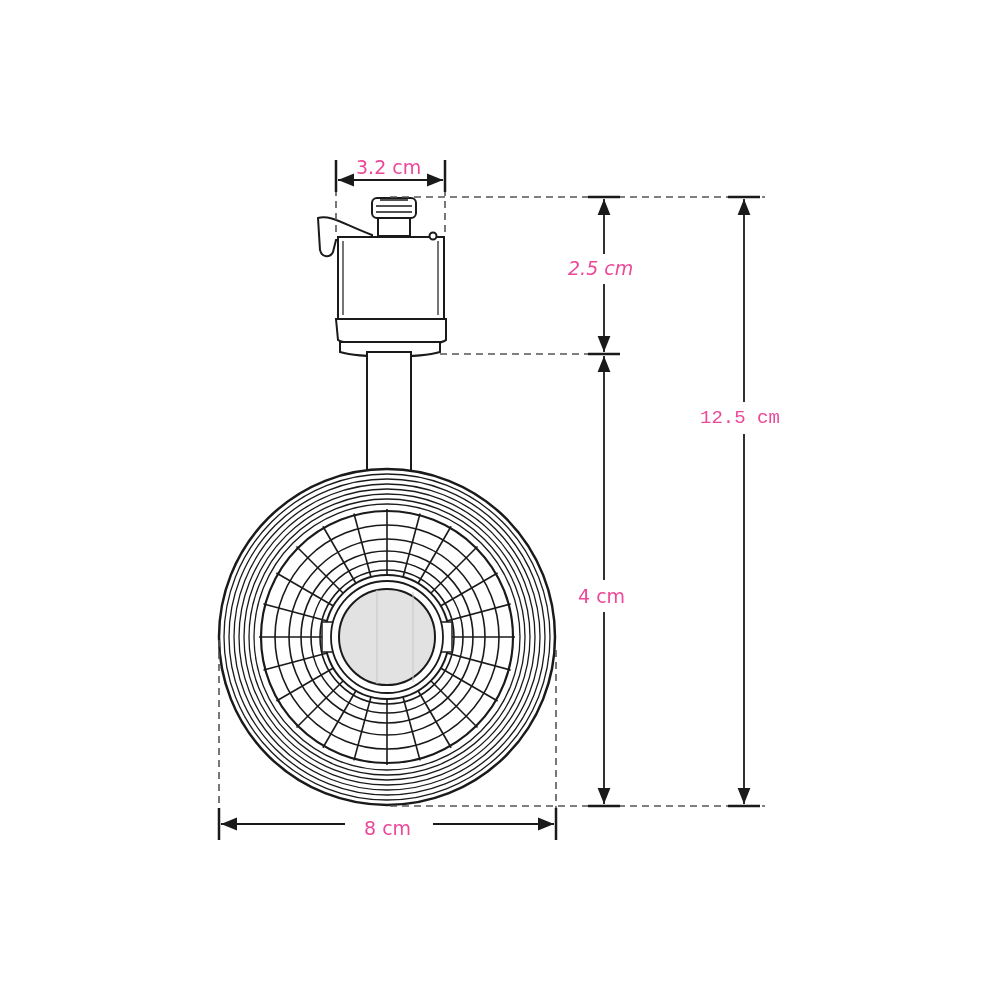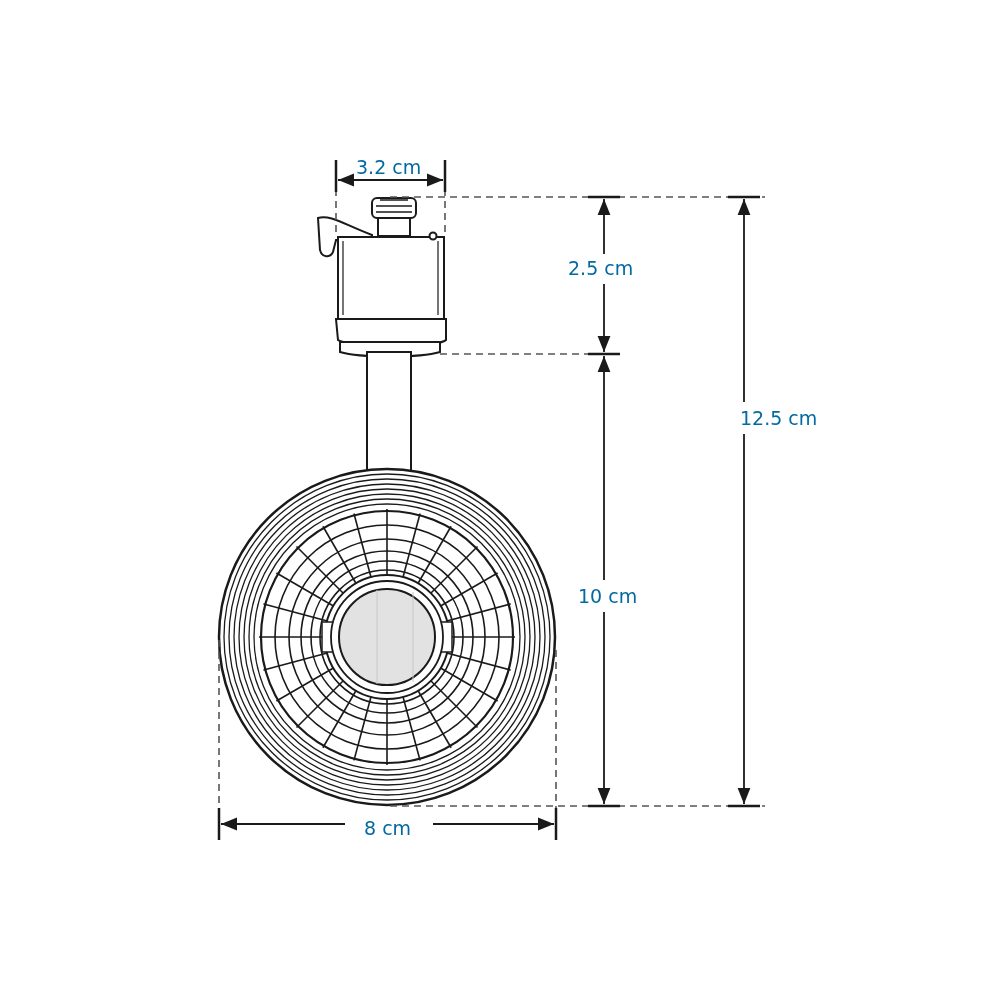--- a/index.html
+++ b/index.html
@@ -1,18 +1,18 @@
 <!DOCTYPE html>
 <html><head>
 <meta charset="utf-8">
 <style>
   html, body { margin: 0; padding: 0; background: #ffffff; }
   body { width: 1000px; height: 1000px; overflow: hidden; position: relative; }
   svg { position: absolute; left: 0; top: 0; }
-  .dim-label { position: absolute; font-family: "DejaVu Sans", sans-serif; font-size: 19px; color: #0369a1; background: #fff; white-space: nowrap; line-height: 22px; }
+  .dim-label { position: absolute; font-family: "DejaVu Sans", sans-serif; font-size: 19px; color: #ec4899; background: #fff; white-space: nowrap; line-height: 22px; }
 </style>
 </head>
 <body>
 
 <svg width="1000" height="1000" viewBox="0 0 1000 1000" xmlns="http://www.w3.org/2000/svg">
   <defs>
     <marker id="arr" viewBox="0 0 10 10" refX="10" refY="5" markerWidth="9" markerHeight="9" orient="auto-start-reverse">
       <path d="M0,1 L10,5 L0,9 z" fill="#1a1a1a"></path>
     </marker>
     <clipPath id="reflClip">
@@ -121,16 +121,16 @@
     <line x1="728" y1="806" x2="760" y2="806" stroke-width="2.5"></line>
 
     <line x1="219" y1="808" x2="219" y2="840" stroke-width="2.5"></line>
     <line x1="556" y1="808" x2="556" y2="840" stroke-width="2.5"></line>
     <line x1="221" y1="824" x2="345" y2="824" marker-start="url(#arr)"></line>
     <line x1="433" y1="824" x2="554" y2="824" marker-end="url(#arr)"></line>
   </g>
 </svg>
 
 <div class="dim-label" style="left:356px;top:156px;">3.2 cm</div>
-<div class="dim-label" style="left:568px;top:257px;">2.5 cm</div>
-<div class="dim-label" style="left:740px;top:407px;">12.5 cm</div>
-<div class="dim-label" style="left:578px;top:585px;">10 cm</div>
+<div class="dim-label" style="left:568px;top:257px;font-style:italic;">2.5 cm</div>
+<div class="dim-label" style="left:700px;top:407px;font-family:Liberation Mono, monospace;">12.5 cm</div>
+<div class="dim-label" style="left:578px;top:585px;">4 cm</div>
 <div class="dim-label" style="left:364px;top:817px;">8 cm</div>
 
 </body></html>

